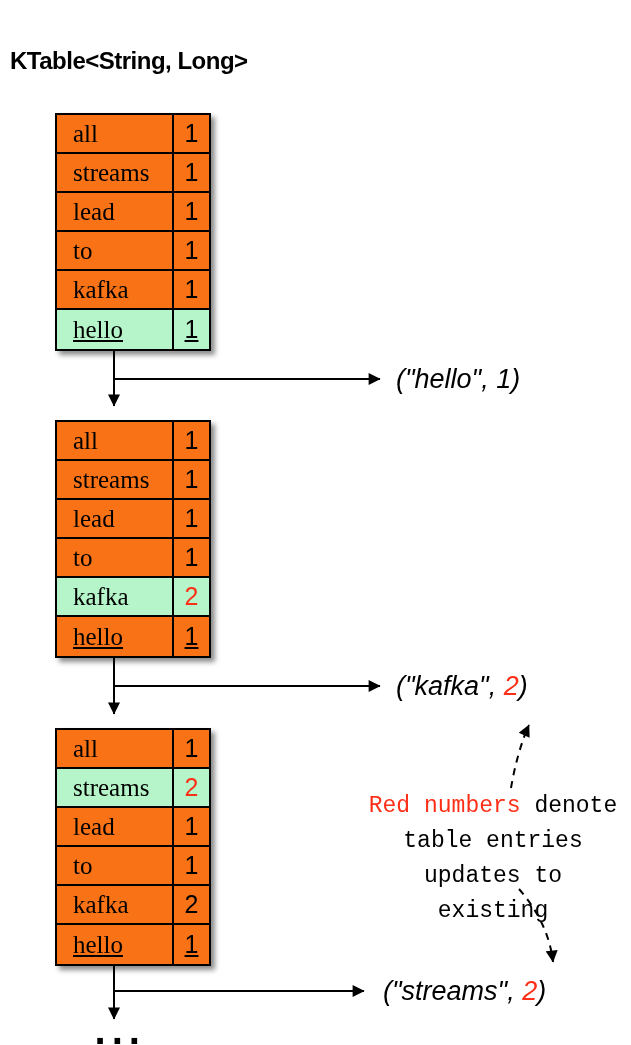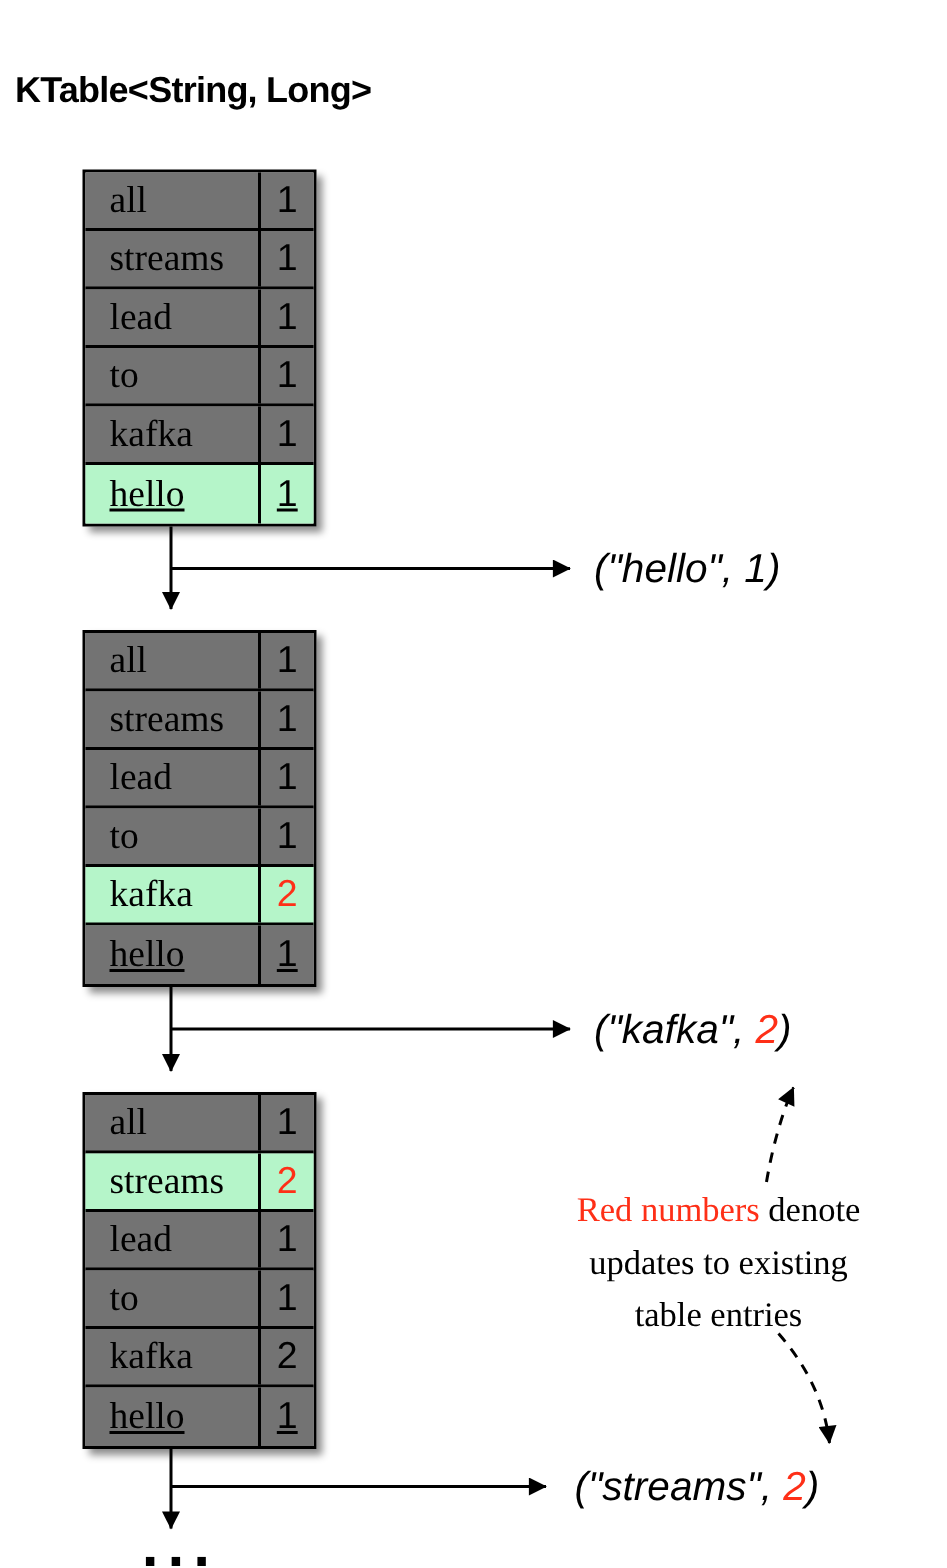--- a/index.html
+++ b/index.html
@@ -23,21 +23,21 @@
 
   
   .wordtable {
     position: absolute; left: 55px; width: 156px;
     border: 2px solid #000000; background: #ffffff;
     box-shadow: 4px 4px 5px rgba(0,0,0,0.45);
     box-sizing: border-box;
   }
   .trow {
     display: flex; height: 39px; box-sizing: border-box;
-    border-bottom: 2px solid #000000; background: #737373;
+    border-bottom: 2px solid #000000; background: #f97316;
   }
   .trow:last-child { border-bottom: none; text-decoration: underline; }
   .trow.hl { background: #b5f5c9; }
   .cell { display: flex; align-items: center; box-sizing: border-box; }
   .cell.word {
     width: 117px; padding-left: 16px;
     border-right: 2px solid #000000;
     font-family: "Liberation Serif", serif;
     font-size: 25px; color: #000000;
   }
@@ -57,22 +57,22 @@
   
   .stream-out {
     position: absolute; white-space: nowrap;
     font-family: "Liberation Sans", sans-serif;
     font-style: italic; font-size: 27px; color: #000000;
   }
   .stream-out .val.red { color: #fe2f17; }
 
   
   .annotation {
-    position: absolute; left: 350px; top: 761px; width: 258px;
-    text-align: center; font-family: Liberation Serif, serif;
+    position: absolute; left: 364px; top: 761px; width: 258px;
+    text-align: center; font-family: Liberation Mono, monospace;
     font-size: 23px; line-height: 35px; color: #000000;
   }
   .annotation .red { color: #fe2f17; }
 
   
   .ellipsis {
     position: absolute; left: 94px; top: 986px;
     font-family: "DejaVu Sans", sans-serif;
     font-weight: bold; font-size: 32px; letter-spacing: 5px;
     color: #000000;
@@ -191,19 +191,19 @@
   <div class="stream-out" style="left:396px; top:643px">
     <span>("kafka", </span><span class="val red">2</span><span>)</span>
   </div>
 
   <div class="stream-out" style="left:383px; top:948px">
     <span>("streams", </span><span class="val red">2</span><span>)</span>
   </div>
 
   <div class="annotation">
     <div><span class="red">Red numbers</span><span> denote</span></div>
+    <div>table entries</div>
     <div>updates to existing</div>
-    <div>table entries</div>
   </div>
 
   <div class="ellipsis">...</div>
 
 </div>
 
 </body></html>

